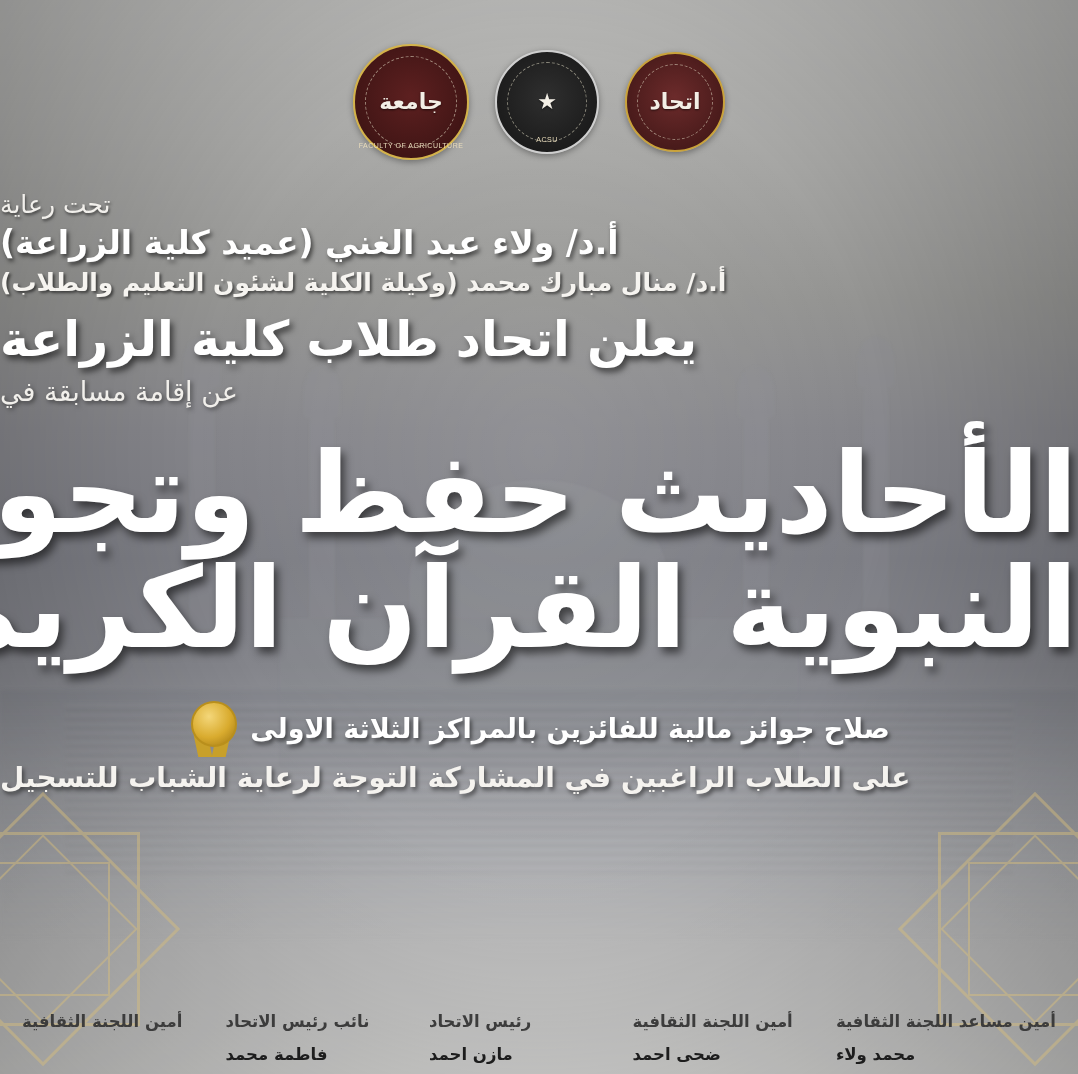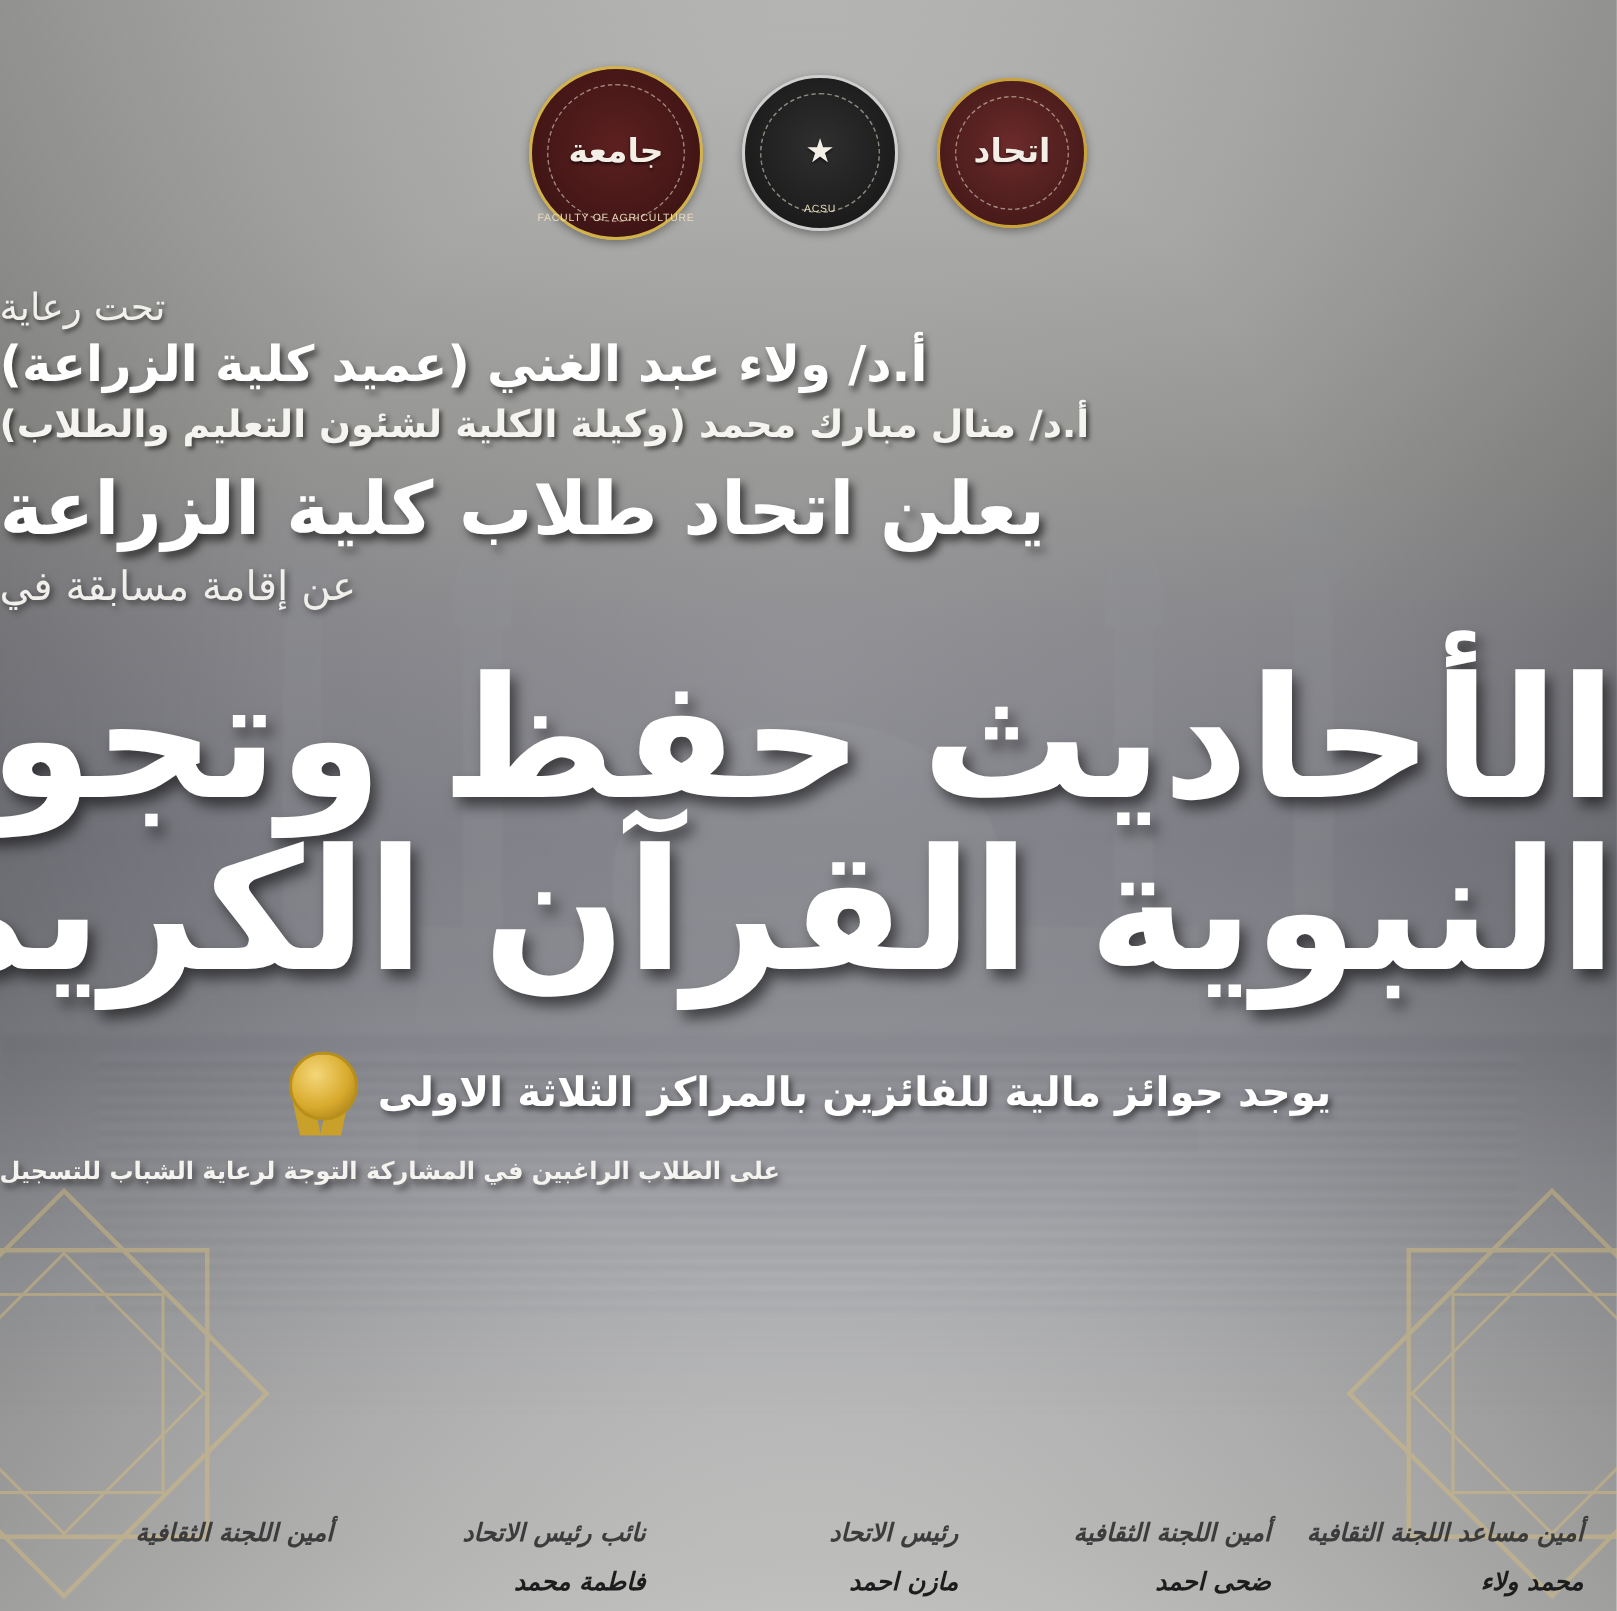--- a/index.html
+++ b/index.html
@@ -254,42 +254,41 @@
   .medal .rib-l { left: 8px; transform: skewX(12deg); }
   .medal .rib-r { right: 8px; transform: skewX(-12deg); }
   .prize-text {
     font-size: 27px;
     font-weight: bold;
     color: #ffffff;
     text-shadow: 2px 3px 4px rgba(0,0,0,0.55);
     letter-spacing: 0.5px;
   }
   .register-text {
-    margin-top: 14px;
-    font-size: 16px;
+    margin-top: 4px;
+    font-size: 28px;
     font-weight: bold;
     color: #f5f3ef;
     text-shadow: 2px 3px 4px rgba(0,0,0,0.5);
   }
 
   
   .credits {
     position: absolute;
     left: 0; right: 0;
     bottom: 10px;
     display: flex;
     justify-content: center;
     gap: 0;
     padding: 0 18px;
   }
   .credit-col {
     flex: 1 1 0;
-    text-align: right;
+    text-align: left;
     padding: 0 4px;
-    font-style: italic;
   }
   .credit-role {
     font-size: 16.5px;
     font-weight: bold;
     color: #3c3c3c;
     letter-spacing: 0.2px;
     white-space: nowrap;
   }
   .credit-name {
     margin-top: 14px;
@@ -360,21 +359,21 @@
       <div class="announce">يعلن اتحاد طلاب كلية الزراعة</div>
       <div class="about">عن إقامة مسابقة في</div>
     </div>
 
     <div class="title-block">
       <div class="title-line l1">الأحاديث حفظ وتجويد</div>
       <div class="title-line l2">النبوية القرآن الكريم</div>
     </div>
 
     <div class="prize-row">
-      <div class="prize-text">يوجد جوائز مالية للفائزين بالمراكز الثلاثة الاولى</div>
+      <div class="prize-text">صلاح جوائز مالية للفائزين بالمراكز الثلاثة الاولى</div>
       <div class="medal">
         <div class="rib-l"></div>
         <div class="rib-r"></div>
         <div class="disc"></div>
       </div>
     </div>
 
     <div class="center">
       <div class="register-text">على الطلاب الراغبين في المشاركة التوجة لرعاية الشباب للتسجيل</div>
     </div>

